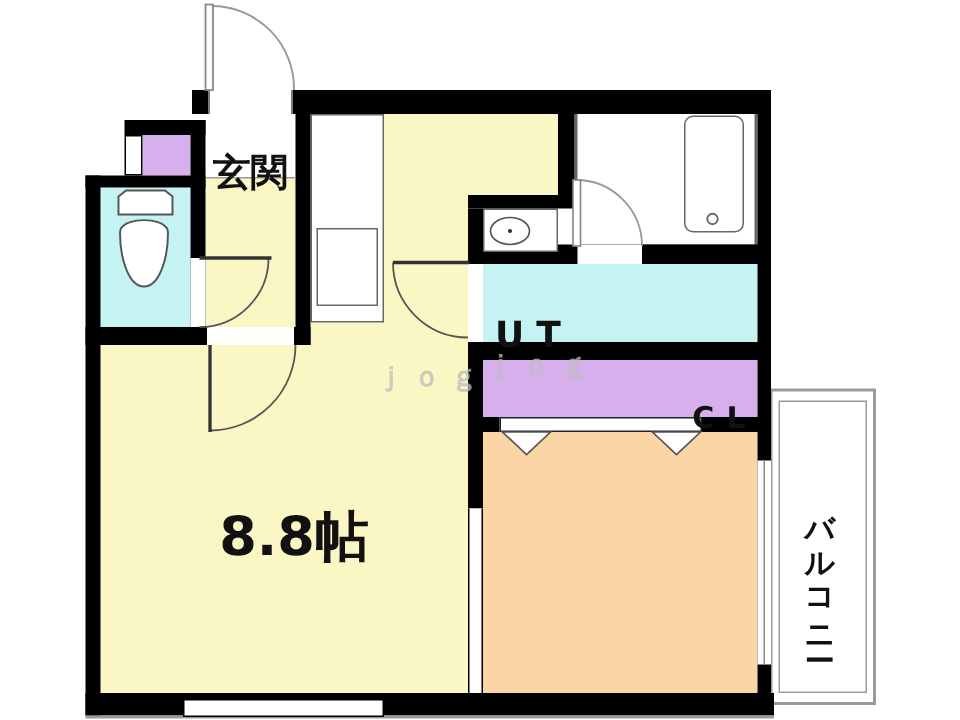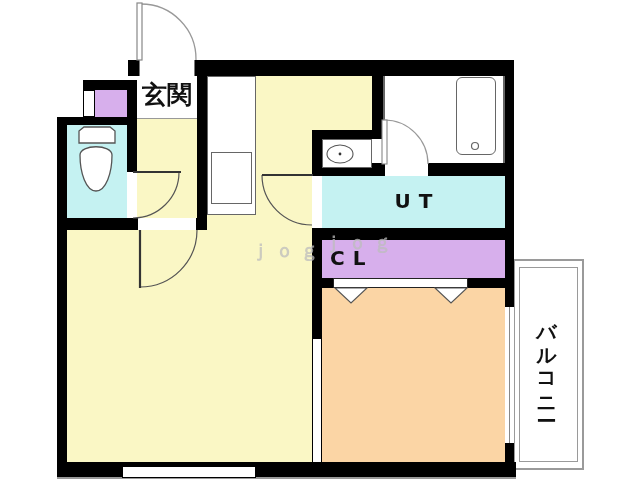--- a/index.html
+++ b/index.html
@@ -4,21 +4,21 @@
 <style>
   html,body{margin:0;padding:0;background:#fff;}
   .plan{
     position:relative;width:640px;height:480px;background:#fff;overflow:hidden;
     font-family:"DejaVu Sans","Liberation Sans",sans-serif;color:var(--text,#111);
   }
   .abs{position:absolute;}
   .floor{position:absolute;}
   .wall{position:absolute;background:var(--wall,#000);}
   .opening{position:absolute;background:#fff;}
-  .label{position:absolute;font-weight:600;color:var(--text,#111);white-space:nowrap;}
+  .label{position:absolute;font-weight:600;color:var(--text,#111);white-space:nowrap;margin-top:20px;}
   .center{text-align:center;}
   svg.overlay{position:absolute;left:0;top:0;pointer-events:none;}
   .vtext{writing-mode:vertical-rl;text-orientation:upright;}
   .watermark{position:absolute;font-weight:700;color:var(--watermark,#bdbdbd);opacity:.75;letter-spacing:6px;font-size:19px;}
 </style>
 </head>
 <body>
 
 <div class="plan">
 
@@ -109,25 +109,26 @@
     </g>
     <g>
       <polygon points="335,288 367,288 351,303" fill="#fff" stroke="#555" stroke-width="1.1"></polygon>
       <polygon points="435,288 467,288 451,303" fill="#fff" stroke="#555" stroke-width="1.1"></polygon>
     </g>
   </svg>
 
   <div class="label" style="left:136px;top:78px;width:62px;font-size:25px;font-weight:700;text-align:center;">玄関</div>
 
   <div class="label center" style="left:101px;top:320px;width:190px;font-size:36px;line-height:38px;">
+    <div>8.8帖</div>
   </div>
 
 
-  <div class="label" style="left:322px;top:189px;width:183px;font-size:20px;letter-spacing:8px;text-indent:8px;text-align:center;">UT</div>
+  <div class="label" style="left:322px;top:189px;width:183px;font-size:24px;letter-spacing:8px;text-indent:8px;text-align:left;">UT</div>
 
-  <div class="label" style="left:322px;top:246px;width:183px;font-size:20px;letter-spacing:8px;text-indent:8px;text-align:left;">CL</div>
+  <div class="label" style="left:322px;top:246px;width:183px;font-size:20px;letter-spacing:8px;text-indent:8px;text-align:right;">CL</div>
 
   <div class="label vtext" style="left:534px;top:310px;height:135px;font-size:20px;font-weight:600;letter-spacing:2px;">バルコニー</div>
 
   <div class="watermark" style="left:250px;top:238px;">ｊｏｇ</div>
   <div class="watermark" style="left:323px;top:230px;">ｊｏｇ</div>
 
 </div>
 
 </body></html>

